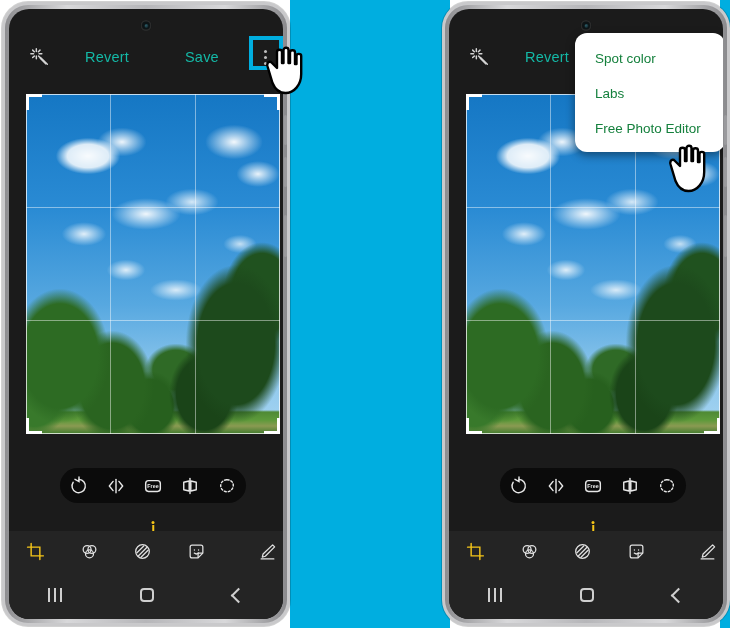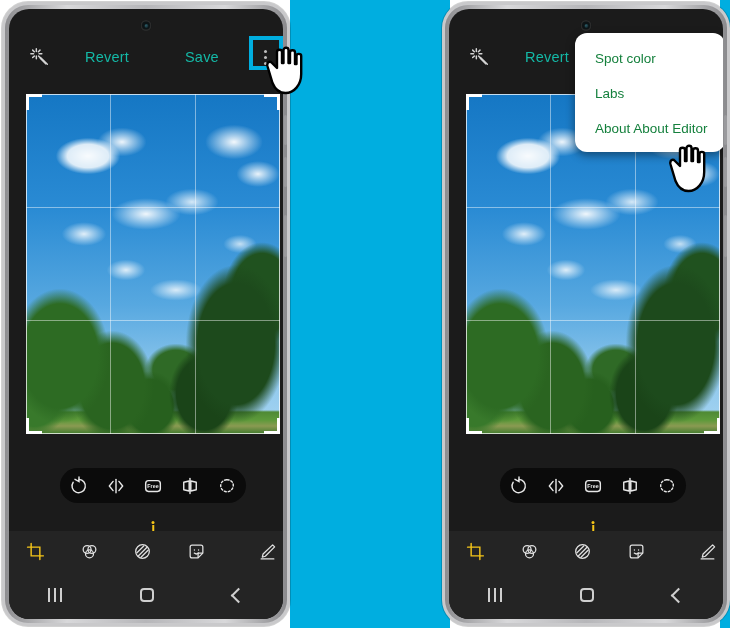--- a/index.html
+++ b/index.html
@@ -456,21 +456,21 @@
         </div>
 
         <div class="menu">
           <div class="menu-item">
             <span>Spot color</span>
           </div>
           <div class="menu-item">
             <span>Labs</span>
           </div>
           <div class="menu-item">
-            <span>About About Editor</span>
+            <span>Free Photo Editor</span>
           </div>
         </div>
 
         <div class="tool-pill">
           <span>
             <svg class="tool-ico" viewBox="0 0 24 24" fill="none" stroke="#e8e8e8" stroke-width="1.7" stroke-linecap="round">
               <path d="M5 7.5 A8 8 0 1 0 12 4"></path>
               <path d="M12 1.2 L12 6.6 L7.2 4"></path>
             </svg>
           </span>

